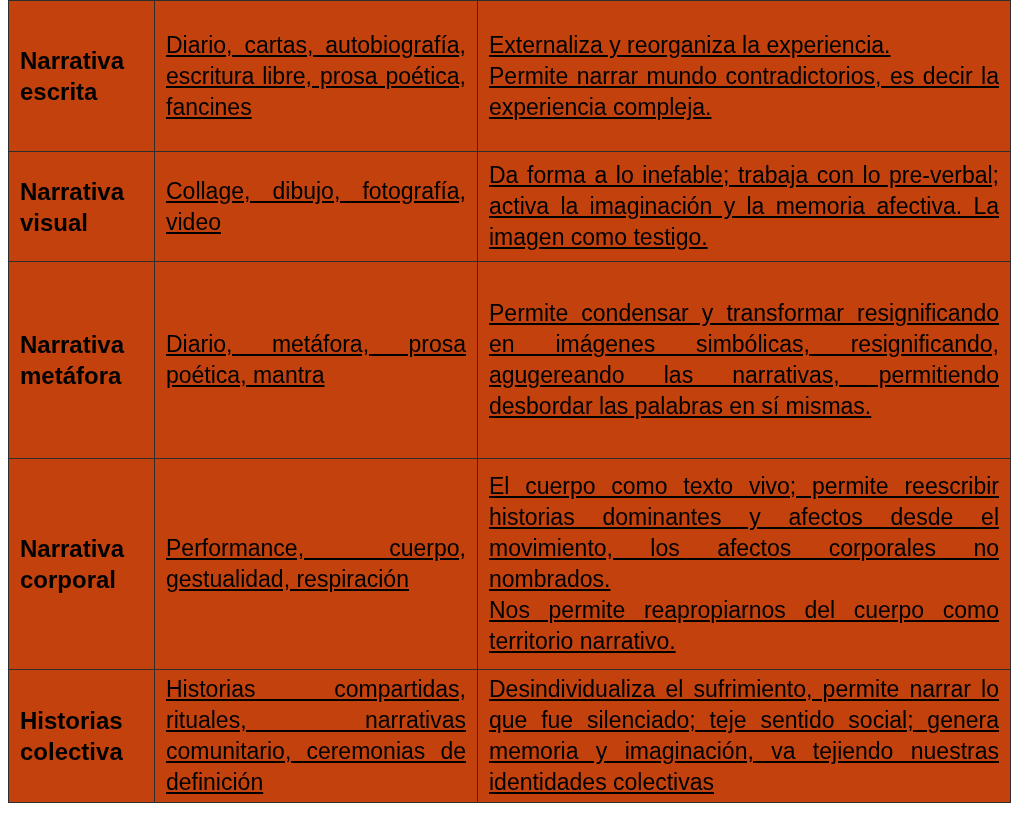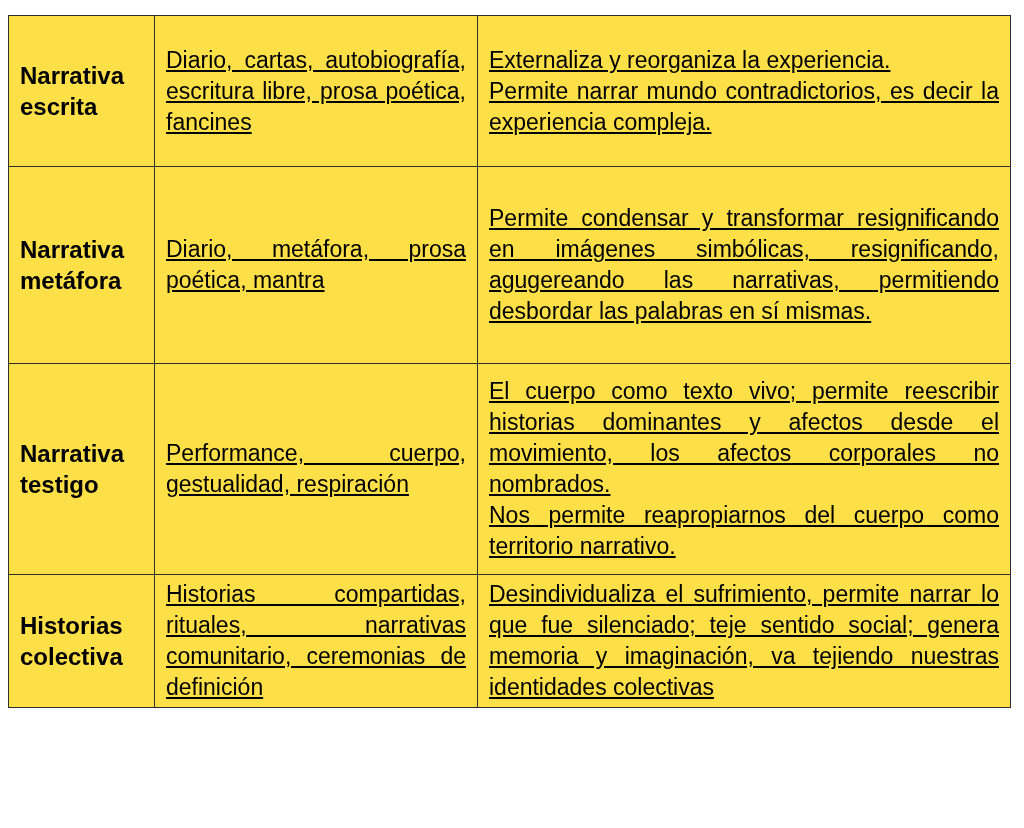--- a/index.html
+++ b/index.html
@@ -8,25 +8,25 @@
     width: 1024px;
     height: 828px;
     background: #ffffff;
     overflow: hidden;
     font-family: "Liberation Sans", sans-serif;
     color: #000000;
   }
   .doc-table {
     position: absolute;
     left: 8px;
-    top: 15px;
+    top: 0;
     width: 1002px;
     border-collapse: collapse;
     table-layout: fixed;
-    background: #fde047;
+    background: #c2410c;
   }
   .doc-table col.col-type  { width: 146px; }
   .doc-table col.col-forms { width: 323px; }
   .doc-table col.col-desc  { width: 533px; }
   .doc-table td {
     border: 1.5px solid #2e2e2e;
     vertical-align: middle;
     padding: 4px 11px;
     font-size: 23px;
     line-height: 31px;
@@ -59,27 +59,32 @@
     <col class="col-forms">
     <col class="col-desc">
   </colgroup>
   <tbody>
     <tr class="row-1">
       <td class="type-cell">Narrativa escrita</td>
       <td class="forms-cell">Diario, cartas, autobiografía, escritura libre, prosa poética, fancines</td>
       <td class="desc-cell">Externaliza y reorganiza la experiencia.
 Permite narrar mundo contradictorios, es decir la experiencia compleja.</td>
     </tr>
+    <tr class="row-2">
+      <td class="type-cell">Narrativa visual</td>
+      <td class="forms-cell">Collage, dibujo, fotografía, video</td>
+      <td class="desc-cell">Da forma a lo inefable; trabaja con lo pre-verbal; activa la imaginación y la memoria afectiva. La imagen como testigo.</td>
+    </tr>
     <tr class="row-3">
       <td class="type-cell">Narrativa metáfora</td>
       <td class="forms-cell">Diario, metáfora, prosa poética, mantra</td>
       <td class="desc-cell">Permite condensar y transformar resignificando en imágenes simbólicas, resignificando, agugereando las narrativas, permitiendo desbordar las palabras en sí mismas.</td>
     </tr>
     <tr class="row-4">
-      <td class="type-cell">Narrativa testigo</td>
+      <td class="type-cell">Narrativa corporal</td>
       <td class="forms-cell">Performance, cuerpo, gestualidad, respiración</td>
       <td class="desc-cell">El cuerpo como texto vivo; permite reescribir historias dominantes y afectos desde el movimiento, los afectos corporales no nombrados.
 Nos permite reapropiarnos del cuerpo como territorio narrativo.</td>
     </tr>
     <tr class="row-5">
       <td class="type-cell">Historias colectiva</td>
       <td class="forms-cell">Historias compartidas, rituales, narrativas comunitario, ceremonias de definición</td>
       <td class="desc-cell">Desindividualiza el sufrimiento, permite narrar lo que fue silenciado; teje sentido social; genera memoria y imaginación, va tejiendo nuestras identidades colectivas</td>
     </tr>
   </tbody>

